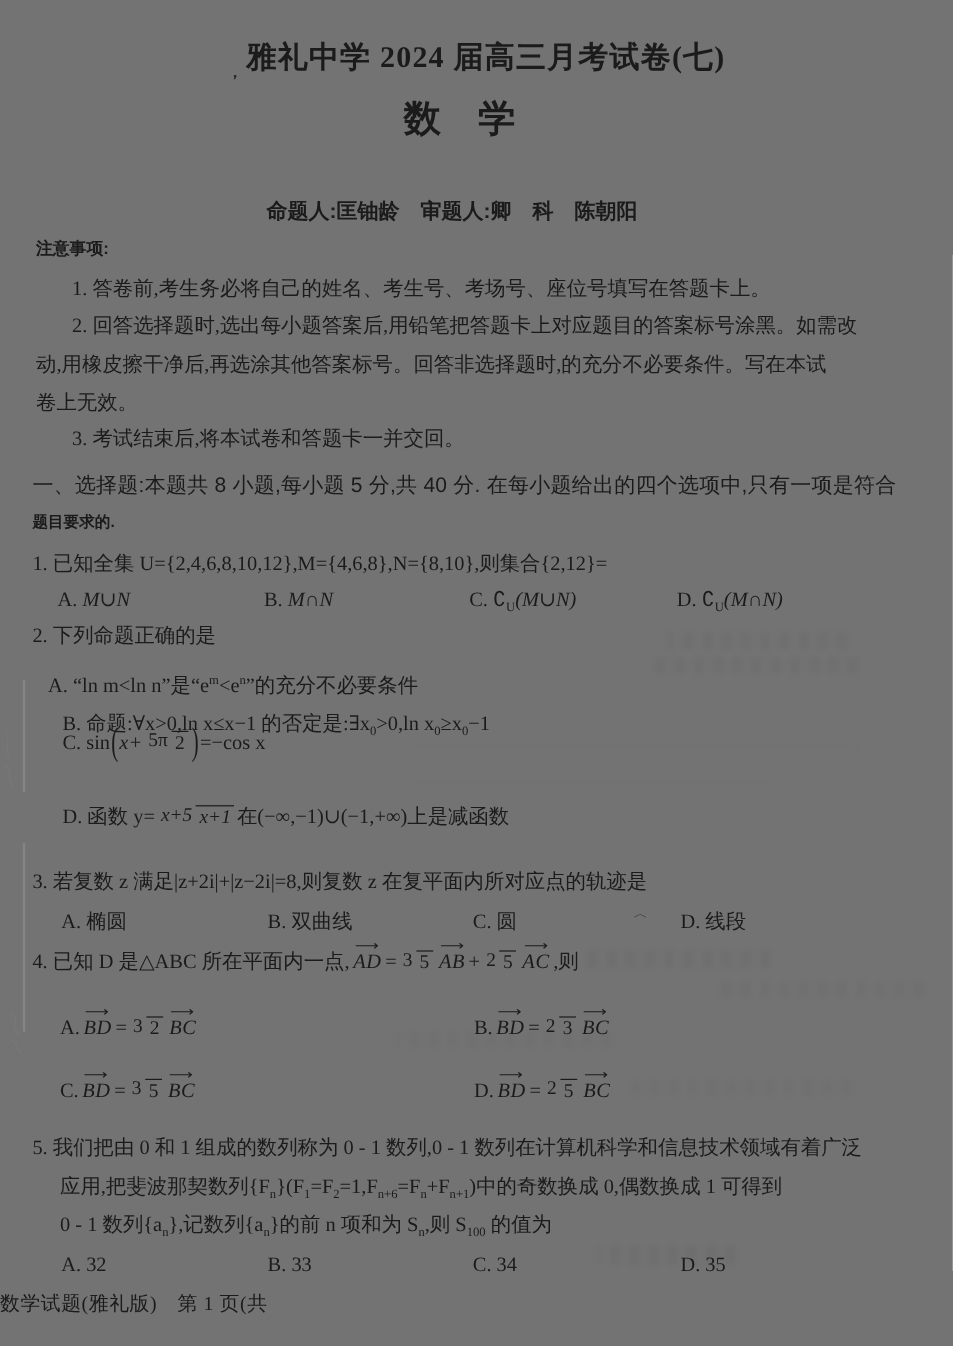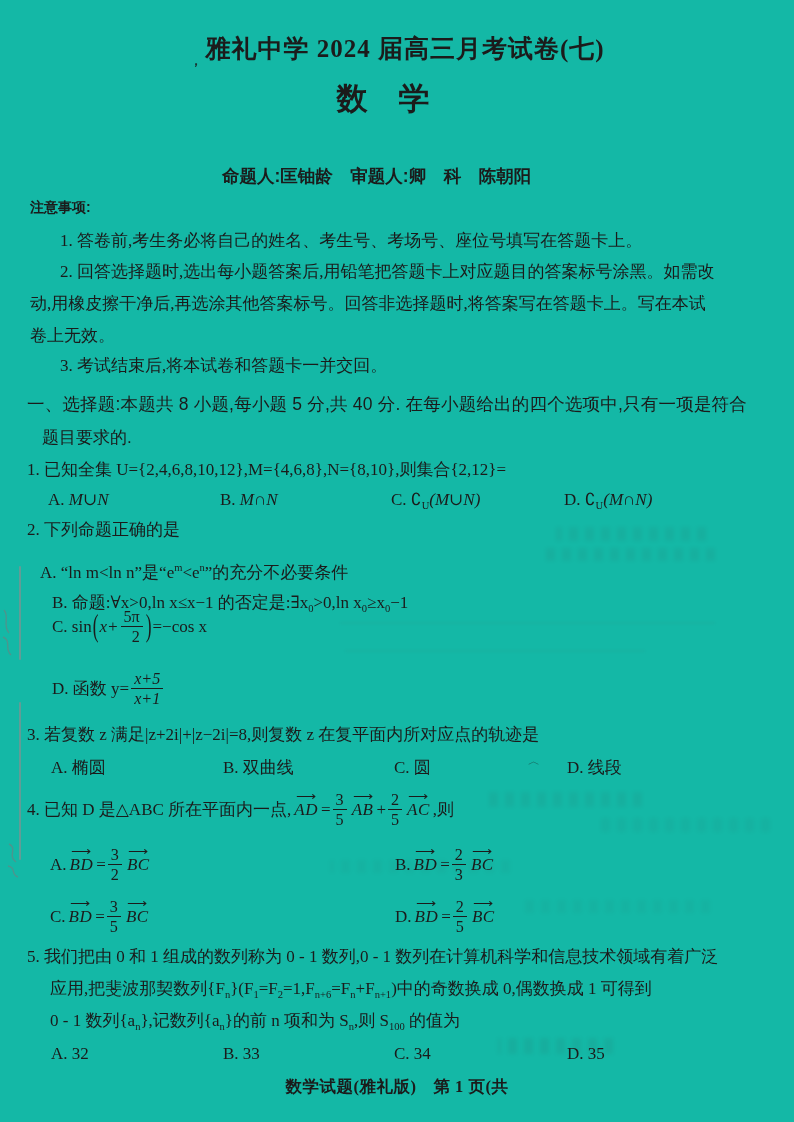--- a/index.html
+++ b/index.html
@@ -3,21 +3,21 @@
 <meta charset="utf-8">
 <style>
   html,body{margin:0;padding:0;}
   body{
     width:794px;height:1122px;background:#e9e9e9;
     font-family:"Liberation Serif","DejaVu Serif",serif;
     color:#1b1b1b;
   }
   .page{
     position:relative;width:794px;height:1122px;overflow:hidden;
-    background:#14b8a6;
+    background:#737373;
   }
   .line{position:absolute;white-space:nowrap;font-size:17px;line-height:1.25;}
   .hei{font-family:"Liberation Sans","DejaVu Sans",sans-serif;}
   i{font-style:italic;}
   sub{font-size:0.62em;}
   sup{font-size:0.62em;}
   .sym{font-family:"DejaVu Sans","DejaVu Serif",sans-serif;}
 
   
   #title{top:33px;left:0;right:0;text-align:center;font-size:25px;font-weight:700;letter-spacing:1px;}
@@ -26,50 +26,50 @@
   #authors{top:166px;left:222px;font-size:17.5px;font-weight:700;}
   
   #notice-h{top:199px;left:30px;font-size:14px;font-weight:700;}
   #n1{top:230px;left:60px;}
   #n2a{top:261px;left:60px;}
   #n2b{top:293px;left:30px;}
   #n2c{top:325px;left:30px;}
   #n3{top:355px;left:60px;}
   
   #sec1a{top:394px;left:27px;font-size:17.5px;font-weight:400;letter-spacing:.2px;}
-  #sec1b{top:427px;left:27px;font-size:17px;font-weight:400;margin-left:15px;}
+  #sec1b{top:427px;left:27px;font-size:13px;font-weight:700;}
   
   #q1s{top:459px;left:27px;}
   #q1o{top:489px;left:48px;}
   #q2s{top:519px;left:52px;}
   #q2a{top:561px;left:40px;}
   #q2b{top:592px;left:52px;}
   #q2c{top:584px;left:52px;margin-top:24px;}
   #q2d{top:670px;left:52px;}
   #q3s{top:724px;left:27px;}
   #q3o{top:757px;left:51px;}
   #q4s{top:791px;left:27px;}
   #q4r1{top:846px;left:50px;}
   #q4r2{top:898px;left:50px;}
   #q5a{top:946px;left:27px;}
   #q5b{top:978px;left:50px;}
   #q5c{top:1010px;left:50px;}
   #q5o{top:1043px;left:51px;}
-  #footer{top:1077px;left:0;right:0;text-align:center;font-size:16.5px;font-weight:700;letter-spacing:.5px;}
+  #footer{top:1077px;left:0;right:0;text-align:left;font-size:16.5px;font-weight:400;letter-spacing:.5px;}
 
   
   .row4{display:flex;}
   .row4 > span{flex:0 0 auto;}
   .c1{width:172px;} .c2{width:171px;} .c3{width:173px;}
   .row2{display:flex;}
   .row2 > span{flex:0 0 auto;width:345px;display:inline-flex;align-items:center;}
 
   
   .mathline{display:flex;align-items:center;}
-  .frac{display:inline-flex;flex-direction:column;text-align:right;line-height:1.1;font-size:.95em;margin:0 2px;}
+  .frac{display:inline-flex;flex-direction:row;text-align:left;line-height:1.1;font-size:.95em;margin:0 2px;}
   .frac .fd{border-top:1.4px solid currentColor;padding:1px 3px 0;}
   .frac .fn{padding:0 3px;}
   .fi{font-style:italic;}
   .bp{display:inline-block;transform:scaleY(1.85);font-size:1.02em;margin:0 1px;font-weight:400;}
   .vec{font-style:italic;display:inline-block;position:relative;margin:0 3px;letter-spacing:.5px;}
   .vec::before{
     content:"⟶";position:absolute;top:-0.78em;left:50%;
     transform:translateX(-50%) scaleX(1.25);
     font-size:0.66em;font-style:normal;
     font-family:"DejaVu Sans",sans-serif;
@@ -102,21 +102,21 @@
 
 <div class="page">
 
   <div class="line" id="title"><span class="tmark">，</span><span>雅礼中学 2024 届高三月考试卷(七)</span></div>
   <div class="line hei" id="subject">数　学</div>
   <div class="line hei" id="authors">命题人:匡铀龄　审题人:卿　科　陈朝阳</div>
 
   <div class="line hei" id="notice-h">注意事项:</div>
   <div class="line" id="n1">1. 答卷前,考生务必将自己的姓名、考生号、考场号、座位号填写在答题卡上。</div>
   <div class="line" id="n2a">2. 回答选择题时,选出每小题答案后,用铅笔把答题卡上对应题目的答案标号涂黑。如需改</div>
-  <div class="line" id="n2b">动,用橡皮擦干净后,再选涂其他答案标号。回答非选择题时,将答案写在答题卡上。写在本试</div>
+  <div class="line" id="n2b">动,用橡皮擦干净后,再选涂其他答案标号。回答非选择题时,的充分不必要条件。写在本试</div>
   <div class="line" id="n2c">卷上无效。</div>
   <div class="line" id="n3">3. 考试结束后,将本试卷和答题卡一并交回。</div>
 
   <div class="line hei" id="sec1a">一、选择题:本题共 8 小题,每小题 5 分,共 40 分. 在每小题给出的四个选项中,只有一项是符合</div>
   <div class="line hei" id="sec1b">题目要求的.</div>
 
   <div class="line" id="q1s">1. 已知全集 U={2,4,6,8,10,12},M={4,6,8},N={8,10},则集合{2,12}=</div>
   <div class="line row4" id="q1o">
     <span class="c1"><span>A. </span><i>M∪N</i></span>
     <span class="c2"><span>B. </span><i>M∩N</i></span>
@@ -137,20 +137,21 @@
       </span>
     <span class="bp">)</span>
     <span>=−cos x</span>
   </div>
   <div class="line mathline" id="q2d">
     <span>D. 函数 y=</span>
     <span class="frac fi">
         <span class="fn">x+5</span>
         <span class="fd">x+1</span>
       </span>
+    <span>在(−∞,−1)∪(−1,+∞)上是减函数</span>
   </div>
 
   <div class="line" id="q3s">3. 若复数 z 满足|z+2i|+|z−2i|=8,则复数 z 在复平面内所对应点的轨迹是</div>
   <div class="line row4" id="q3o">
     <span class="c1">A. 椭圆</span>
     <span class="c2">B. 双曲线</span>
     <span class="c3">C. 圆</span>
     <span>D. 线段</span>
   </div>
 

